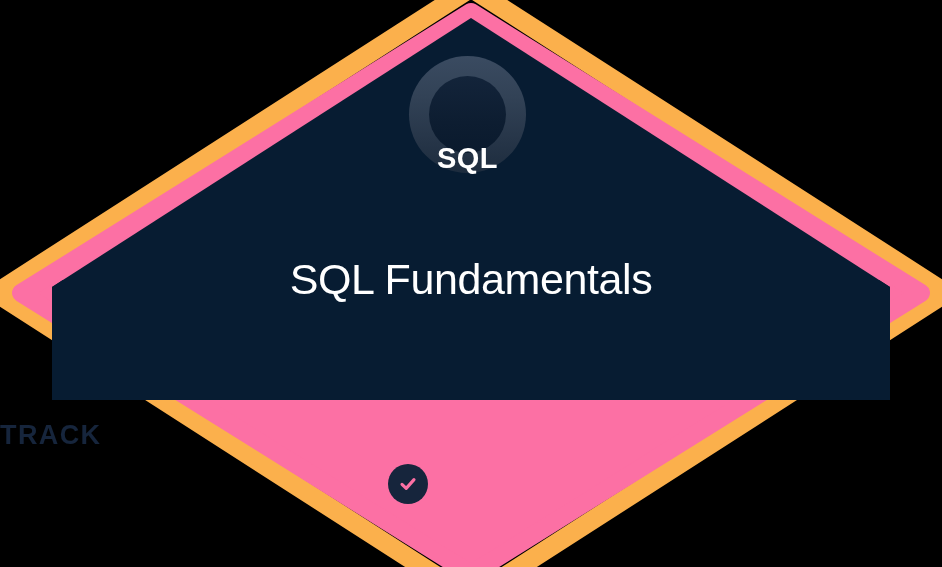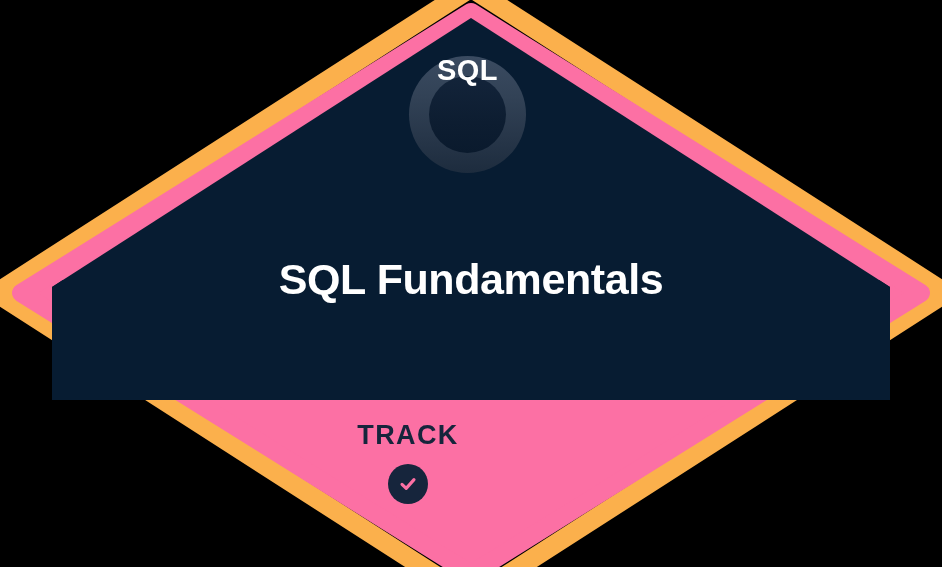--- a/index.html
+++ b/index.html
@@ -34,21 +34,21 @@
   
   #sql-emblem {
     position: absolute;
     left: 409px;
     top: 56px;
     width: 117px;
     height: 117px;
     border-radius: 50%;
     background: linear-gradient(180deg, #3a4b61 0%, #324256 35%, #273649 70%, #1d2c3e 100%);
     display: flex;
-    align-items: flex-start;
+    align-items: flex-end;
     justify-content: center;
   }
   #sql-emblem::after {
     content: "";
     position: absolute;
     left: 20px; top: 20px;
     width: 77px; height: 77px;
     border-radius: 50%;
     background: linear-gradient(180deg, #13243a 0%, #0d1d31 60%, #0a1a2d 100%);
   }
@@ -64,32 +64,32 @@
 
   
   #track-title {
     position: absolute;
     left: 0;
     top: 256px;
     width: 942px;
     text-align: center;
     color: #ffffff;
     font-size: 43px;
-    font-weight: bold;
+    font-weight: normal;
     letter-spacing: -0.4px;
     line-height: 1.1;
   }
 
   
   #status-block {
     position: absolute;
     left: 0;
     top: 418px;
     width: 816px;
-    text-align: center;
+    text-align: left;
   }
   .status-line {
     color: #16253c;
     font-size: 27px;
     font-weight: bold;
     letter-spacing: 1.4px;
     line-height: 1.29;
     display: block;
   }
   #check-badge {

